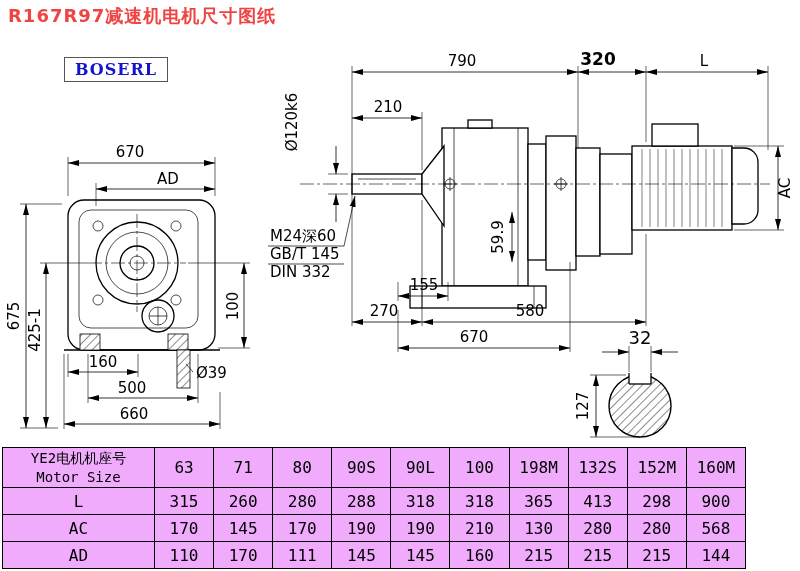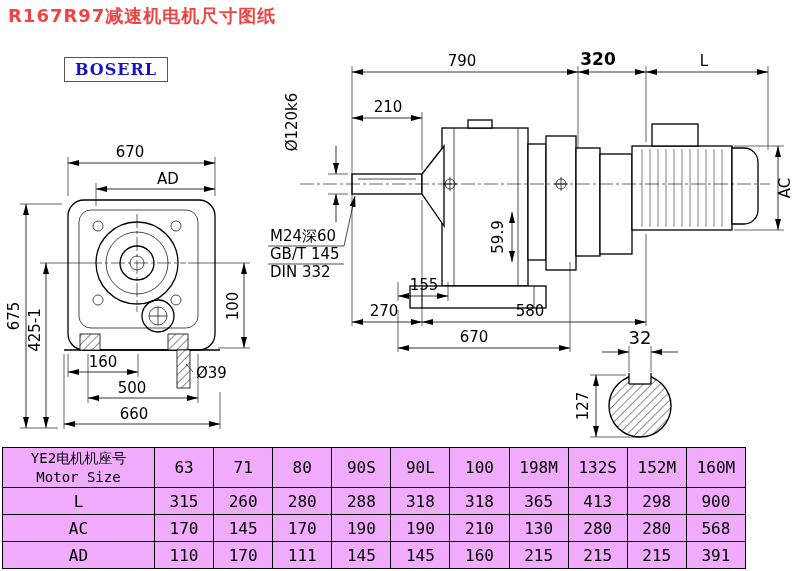--- a/index.html
+++ b/index.html
@@ -295,18 +295,18 @@
         <td>AD</td>
         <td>110</td>
         <td>170</td>
         <td>111</td>
         <td>145</td>
         <td>145</td>
         <td>160</td>
         <td>215</td>
         <td>215</td>
         <td>215</td>
-        <td>391</td>
+        <td>144</td>
       </tr>
     </tbody>
   </table>
 
 </div>
 
 </body></html>

